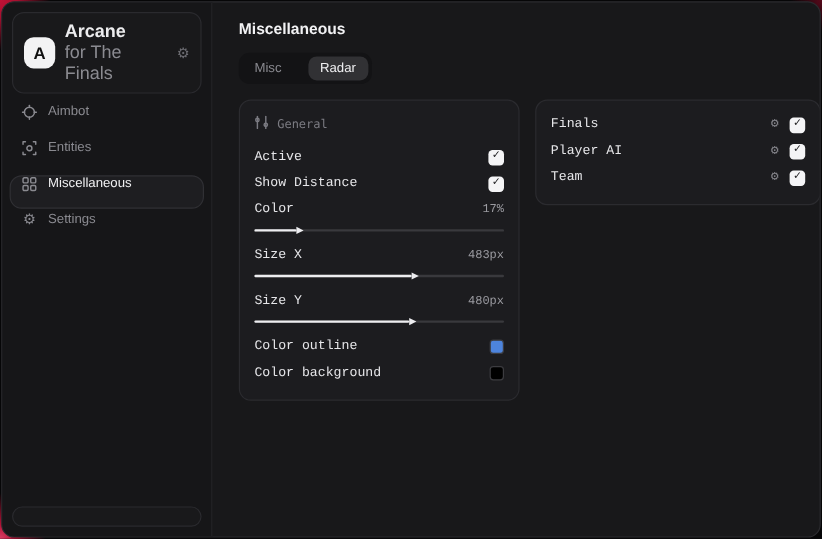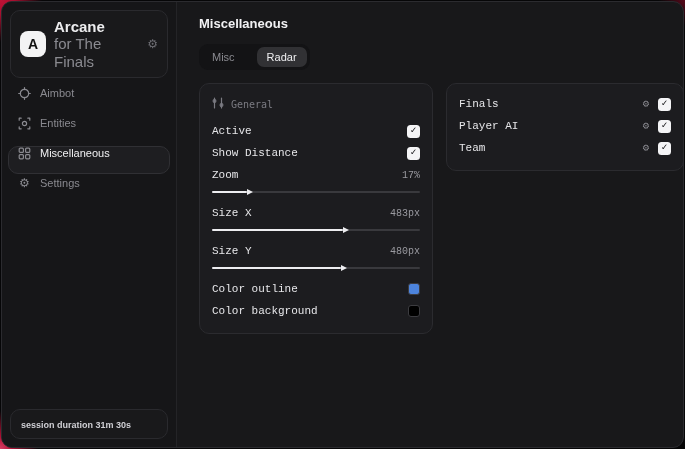--- a/index.html
+++ b/index.html
@@ -130,21 +130,20 @@
       </div>
       <div class="nav-item">
         <span class="nav-ic gear-glyph">⚙</span>
         <span>Settings</span>
       </div>
     </div>
 
     <div class="sidebar-spacer"></div>
 
     <div class="sub-box">
-      <div class="sub-line2">session duration 31m 30s</div>
     </div>
   </div>
 
   <div class="main">
     <div class="page-title">Miscellaneous</div>
 
     <div class="tabs">
       <div class="tab">Misc</div>
       <div class="tab active">Radar</div>
     </div>
@@ -171,21 +170,21 @@
             </span>
         </div>
         <div class="row">
           <span class="row-label">Show Distance</span>
           <span class="checkbox">
               <span class="check">✓</span>
             </span>
         </div>
 
         <div class="row">
-          <span class="row-label">Zoom</span>
+          <span class="row-label">Color</span>
           <span class="row-value">17%</span>
         </div>
         <div class="slider">
           <div class="slider-track"></div>
           <div class="slider-fill" style="width: 17%;"></div>
         </div>
 
         <div class="row">
           <span class="row-label">Size X</span>
           <span class="row-value">483px</span>

